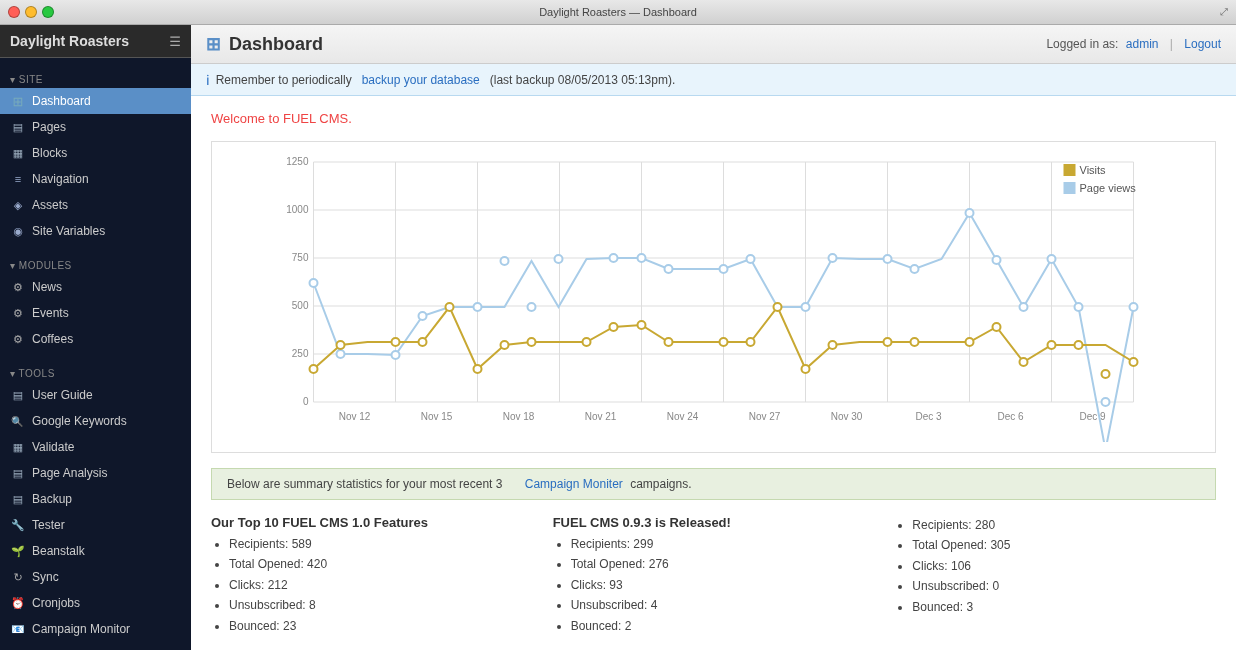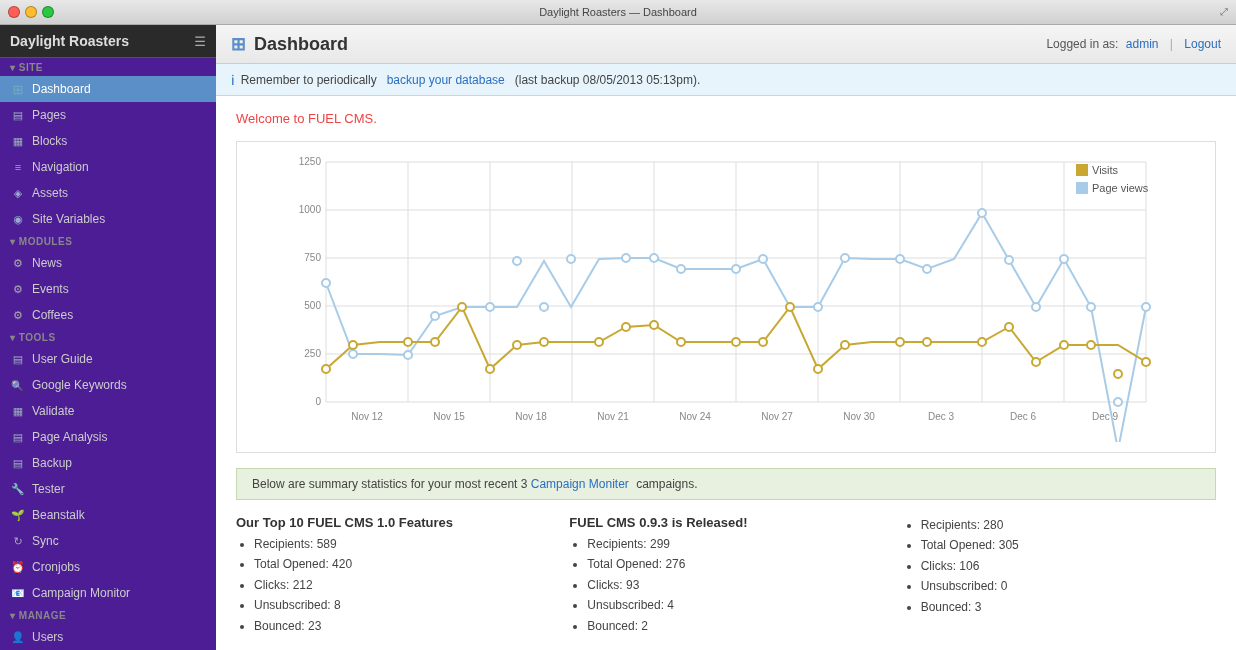--- a/index.html
+++ b/index.html
@@ -21,42 +21,42 @@
     .tb-min { background: #febc2e; }
     .tb-max { background: #28c840; }
     .titlebar-title { position: absolute; left: 50%; transform: translateX(-50%); font-size: 11px; color: #444; }
     .titlebar-resize { position: absolute; right: 8px; font-size: 10px; color: #666; }
 
     
     .app { display: flex; flex: 1; overflow: hidden; }
 
     
     .sidebar {
-      width: 216px;
-      background: #4c1d95;
+      width: 191px;
+      background: #0f172a;
       color: #ccc;
       overflow-y: auto;
       flex-shrink: 0;
     }
     .sidebar-header {
       background: #2a2a2a;
       padding: 8px 10px;
       display: flex;
       align-items: center;
       justify-content: space-between;
       border-bottom: 1px solid #555;
     }
     .sidebar-header-title { font-size: 14px; font-weight: bold; color: #ddd; }
     .sidebar-header-icon { color: #aaa; font-size: 13px; }
 
     .sidebar-section-label {
       font-size: 10px;
       color: #888;
-      font-weight: bold;
-      padding: 4px 10px 3px 10px;
+      font-weight: normal;
+      padding: 16px 10px 3px 10px;
       text-transform: uppercase;
       letter-spacing: 0.5px;
     }
     .sidebar-item {
       display: flex;
       align-items: center;
       padding: 5px 10px;
       cursor: pointer;
       color: #ccc;
       font-size: 12px;
@@ -354,21 +354,21 @@
 
           <rect x="790" y="12" width="12" height="12" fill="#c8a832"></rect>
           <text x="806" y="22" font-size="11" fill="#555">Visits</text>
           <rect x="790" y="30" width="12" height="12" fill="#a8cce8"></rect>
           <text x="806" y="40" font-size="11" fill="#555">Page views</text>
         </svg>
       </div>
 
       <div class="campaign-notice">
         <span>Below are summary statistics for your most recent 3</span>
-        <a href="#" style="margin-left:0;">Campaign Moniter</a>
+        <a href="#" style="margin-left:19px;">Campaign Moniter</a>
         <span style="margin-left:4px;">campaigns.</span>
       </div>
 
       <div class="campaigns-grid">
 
         <div class="campaign-card">
           <h3>Our Top 10 FUEL CMS 1.0 Features</h3>
           <ul>
             <li>Recipients: 589</li>
             <li>Total Opened: 420</li>

